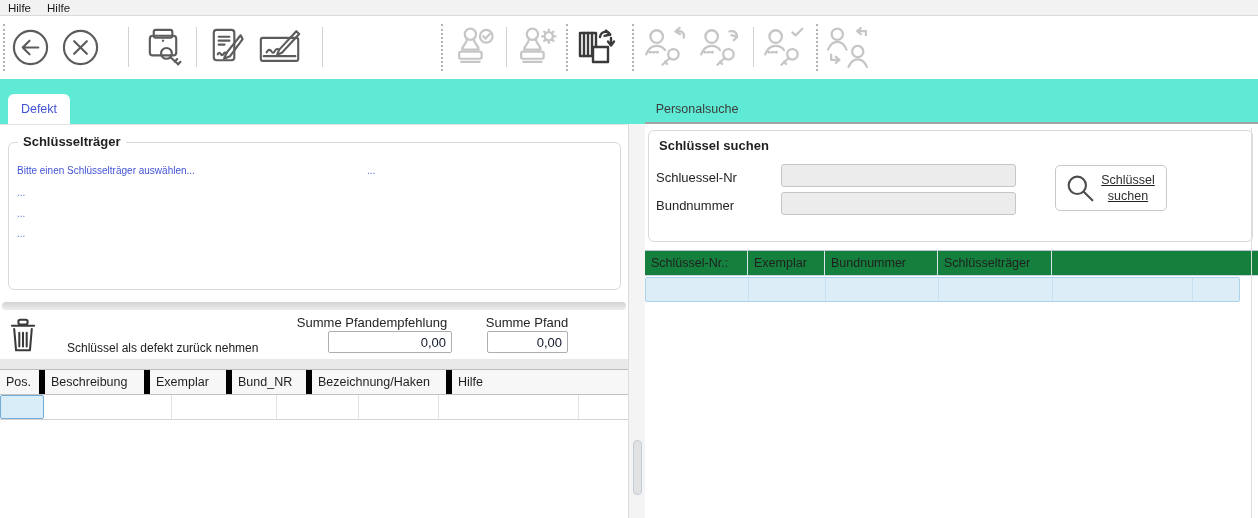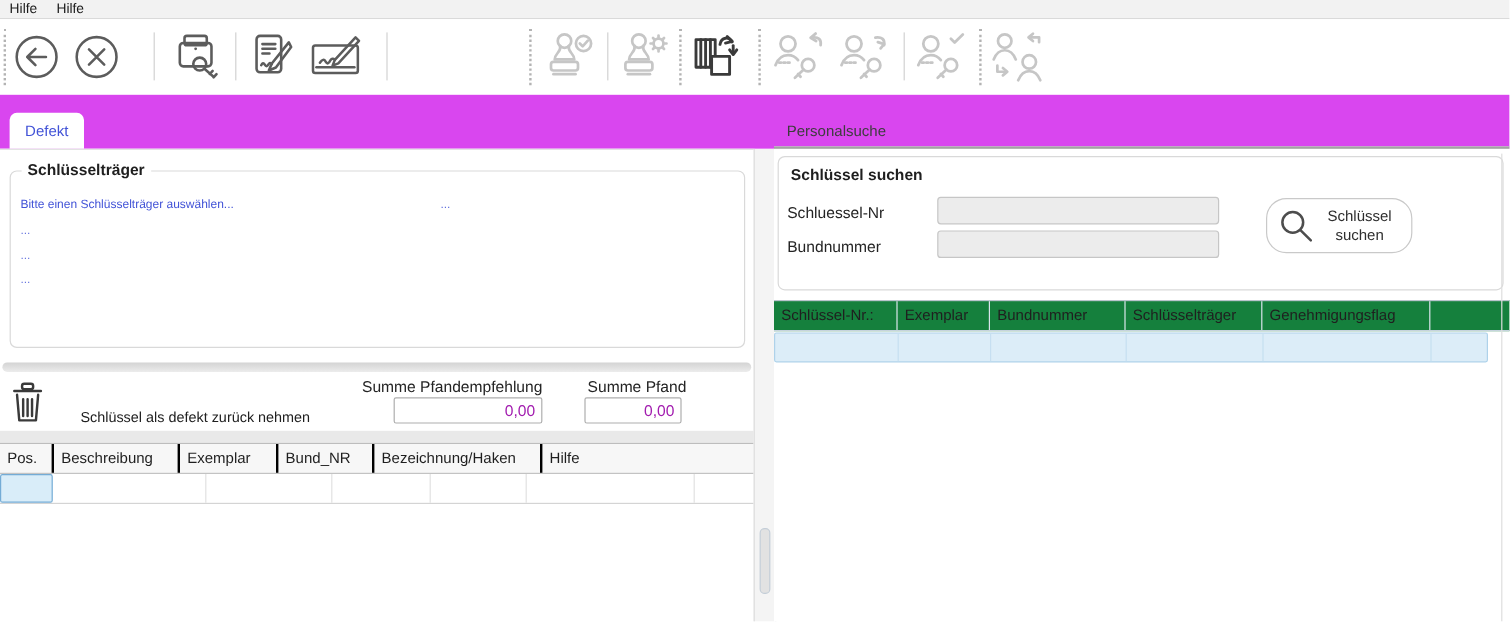--- a/index.html
+++ b/index.html
@@ -18,21 +18,21 @@
   }
   .menu-item{padding:0 8px;height:100%;display:flex;align-items:center;cursor:default}
 
   
   .toolbar{position:absolute;left:0;top:16px;width:1258px;height:63px;background:#ffffff}
   .tb-btn{position:absolute;top:5px;width:48px;height:52px;display:flex;align-items:center;justify-content:center}
   .tb-sep{position:absolute;top:11px;width:0;height:40px;border-left:1px solid #d2d2d2}
   .tb-grip{position:absolute;top:8px;width:0;height:47px;border-left:2px dotted #b3b3b3}
 
   
-  .tabstrip{position:absolute;left:0;top:79px;width:1258px;height:45px;background:#d946ef}
+  .tabstrip{position:absolute;left:0;top:79px;width:1258px;height:45px;background:#5eead4}
   .tab{
     position:absolute;bottom:0;height:30px;display:flex;align-items:center;justify-content:center;
     font-size:12.5px;border-radius:6px 6px 0 0;
   }
   .tab.active{background:#ffffff;color:#4253d7}
   .tab.inactive{background:transparent;color:#3d3d3d}
 
   
   .left-panel{position:absolute;left:0;top:124px;width:628px;height:394px;background:#ffffff;border-top:1px solid #e3e3e3}
   .groupbox{
@@ -42,31 +42,31 @@
     position:absolute;top:-9px;left:9px;background:#fff;padding:0 5px;
     font-size:13px;font-weight:bold;color:#1f1f1f;white-space:nowrap;
   }
   .blue-text{color:#4253d7;font-size:10px;white-space:nowrap}
 
   .divider-bar{
     position:absolute;left:2px;top:177px;width:624px;height:8px;border-radius:4px;
     background:linear-gradient(#d3d3d3,#ececec);
   }
   .defect-bar{position:absolute;left:0;top:188px;width:628px;height:46px;background:#fff}
-  .sum-label{position:absolute;font-size:13px;color:#242424;text-align:right;white-space:nowrap}
+  .sum-label{position:absolute;font-size:13px;color:#242424;text-align:center;white-space:nowrap}
   .sum-input{
     position:absolute;height:22px;border:1px solid #aeaeae;border-radius:2px;background:#fff;
-    font-family:"Liberation Sans",sans-serif;font-size:13px;text-align:right;padding:0 5px 0 0;color:#a21caf;box-sizing:border-box;
+    font-family:"Liberation Sans",sans-serif;font-size:13px;text-align:right;padding:0 5px 0 0;color:#0f172a;box-sizing:border-box;
   }
   .gray-strip{position:absolute;left:0;top:234px;width:628px;height:10px;background:#e9e9e9}
 
   
   .grid-header{display:flex;box-sizing:border-box;background:#f7f7f7;border-top:1px solid #bdbdbd;border-bottom:1px solid #c3c3c3}
   .grid-header .cell{
-    box-sizing:border-box;border-right:2px solid #000000;font-size:12.5px;color:#1f1f1f;
+    box-sizing:border-box;border-right:6px solid #000000;font-size:12.5px;color:#1f1f1f;
     display:flex;align-items:center;padding-left:6px;white-space:nowrap;overflow:hidden;
   }
   .grid-row{display:flex;box-sizing:border-box;background:#fff;border-bottom:1px solid #d4d4d4}
   .grid-row .cell{box-sizing:border-box;border-right:1px solid #e2e2e2;height:100%}
 
   .lt-header{position:absolute;left:0;top:244px;width:628px;height:26px}
   .lt-row{position:absolute;left:0;top:270px;width:628px;height:25px}
   .lt-c0{width:45px}.lt-c1{width:128px}.lt-c2{width:105px}.lt-c3{width:82px}
   .lt-c4{width:80px}.lt-c5{width:140px}.lt-c6{width:48px;border-right:none!important}
   .sel-cell{
@@ -81,23 +81,23 @@
     border:1px solid #c4ced8;border-radius:4px}
 
   
   .right-panel{position:absolute;left:645px;top:122px;width:613px;height:396px;background:#ffffff;border-top:2px solid #a3a3a3}
   .rp-field-label{position:absolute;font-size:13px;color:#242424;white-space:nowrap}
   .rp-input{
     position:absolute;width:235px;height:23px;box-sizing:border-box;background:#ececec;
     border:1px solid #c6c6c6;border-radius:3px;font-family:"Liberation Sans",sans-serif;font-size:13px;padding:0 5px;color:#444;
   }
   .search-btn{
-    position:absolute;left:406px;top:34px;width:122px;height:46px;box-sizing:border-box;
-    background:#fff;border:1px solid #c9c9c9;border-radius:17px;
-    display:flex;align-items:center;justify-content:flex-start;padding-left:9px;cursor:pointer;
+    position:absolute;left:406px;top:34px;width:112px;height:46px;box-sizing:border-box;
+    background:#fff;border:1px solid #c9c9c9;border-radius:5px;
+    display:flex;align-items:center;justify-content:flex-start;padding-left:9px;cursor:pointer;text-decoration:underline;
   }
   .search-btn .btn-text{flex:1;text-align:center;font-size:12.5px;color:#2e2e2e;line-height:1.3;padding-right:6px}
 
   .rt-header{position:absolute;left:0;top:126px;width:613px;height:26px;background:#15803d;
     border-top:1px solid #b9c4cc;border-bottom:1px solid #c5d3dd}
   .rt-header .cell{border-right:1px solid #d9e4ec}
   .rt-c0{width:103px}.rt-c1{width:77px}.rt-c2{width:113px}.rt-c3{width:114px}.rt-c4{width:140px}
   .rt-c5{flex:1;border-right:none!important}
   .rt-selrow{
     position:absolute;left:0;top:153px;width:595px;height:25px;box-sizing:border-box;
@@ -373,21 +373,20 @@
         <span>suchen</span>
       </span>
     </div>
   </div>
 
   <div class="grid-header rt-header">
     <div class="cell rt-c0">Schlüssel-Nr.:</div>
     <div class="cell rt-c1">Exemplar</div>
     <div class="cell rt-c2">Bundnummer</div>
     <div class="cell rt-c3">Schlüsselträger</div>
-    <div class="cell rt-c4">Genehmigungsflag</div>
     <div class="cell rt-c5"></div>
   </div>
   <div class="rt-selrow">
     <div class="cell rt-c0"></div>
     <div class="cell rt-c1"></div>
     <div class="cell rt-c2"></div>
     <div class="cell rt-c3"></div>
     <div class="cell rt-c4"></div>
     <div class="cell rt-c5"></div>
   </div>

